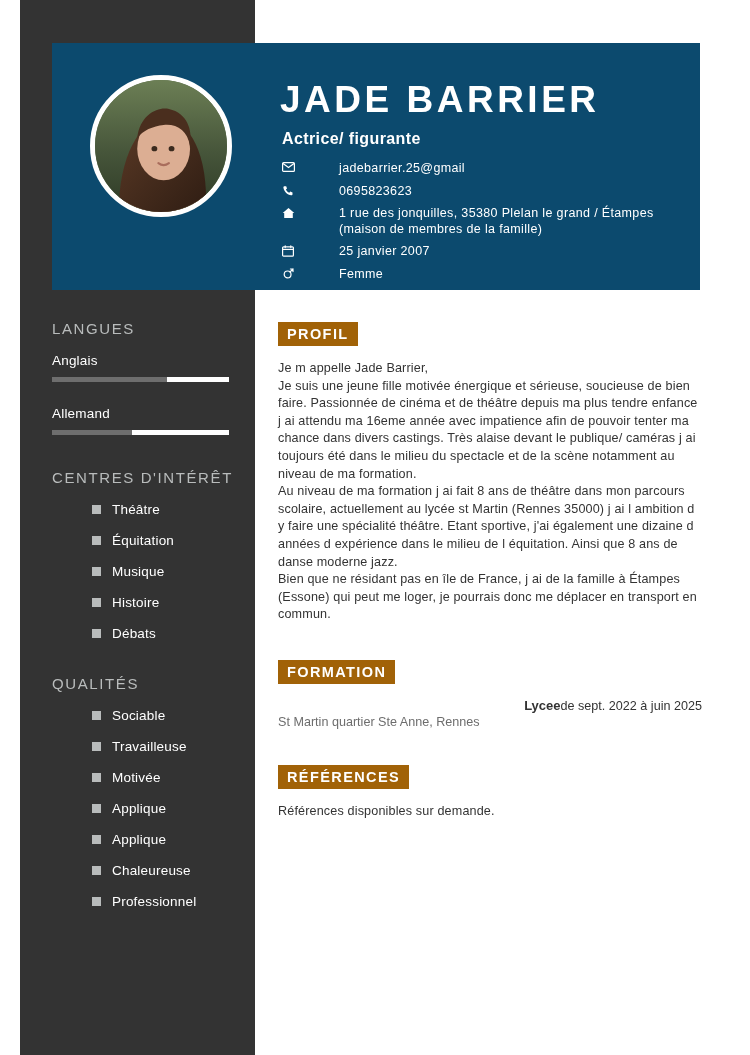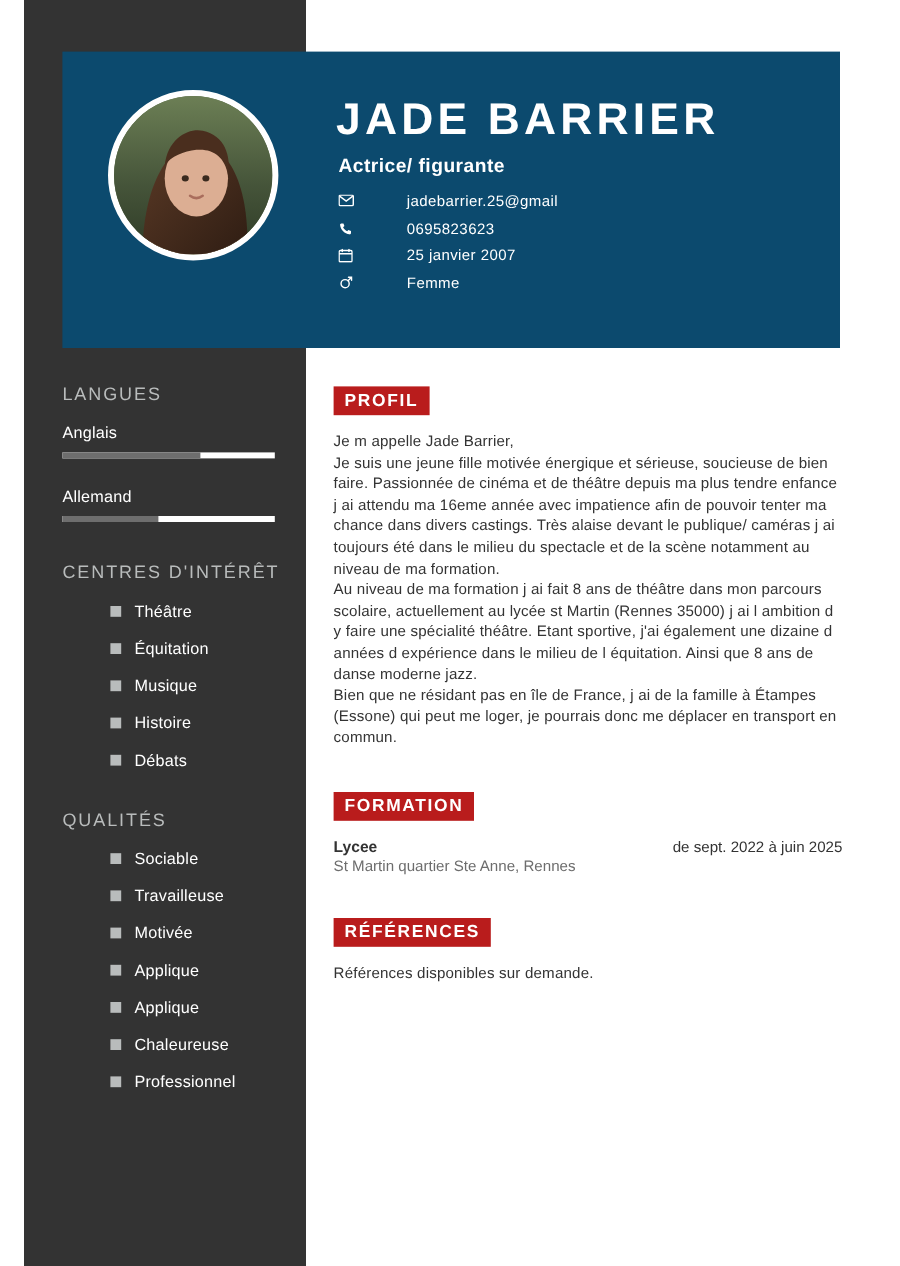--- a/index.html
+++ b/index.html
@@ -162,39 +162,39 @@
 
   
   .main {
     position: absolute;
     left: 278px;
     top: 322px;
     width: 424px;
   }
   .sec-title {
     display: inline-block;
-    background: #b91c1c;
+    background: #a16207;
     color: #ffffff;
     font-size: 14.5px;
     font-weight: bold;
     letter-spacing: 1.4px;
     padding: 4px 9px 4px 9px;
     margin: 0 0 14px 0;
   }
   .para {
     color: #333333;
     font-size: 12.6px;
     line-height: 17.6px;
     margin: 0;
     letter-spacing: .15px;
   }
   .block { margin-bottom: 20px; }
   .formation-row {
     display: flex;
-    justify-content: space-between;
+    justify-content: flex-end;
     align-items: baseline;
   }
   .formation-title {
     font-size: 13px;
     font-weight: bold;
     color: #333333;
   }
   .formation-date {
     font-size: 12.6px;
     color: #333333;
@@ -332,20 +332,28 @@
 
       <div class="contact-row">
         <span class="contact-ico">
           <svg width="12" height="12" viewBox="0 0 12 12">
               <path d="M2.4 1.2 L4.2 1.2 L5 3.4 L3.9 4.4 C4.5 5.8 5.9 7.1 7.3 7.7 L8.3 6.6 L10.5 7.4 L10.5 9.2 C10.5 9.9 9.9 10.4 9.2 10.3 C5.2 9.8 1.9 6.5 1.4 2.5 C1.3 1.8 1.8 1.2 2.4 1.2 Z" fill="#ffffff"></path>
             </svg>
         </span>
         <span class="contact-txt">0695823623</span>
       </div>
 
+      <div class="contact-row">
+        <span class="contact-ico">
+          <svg width="13" height="12" viewBox="0 0 13 12">
+              <path d="M6.5 1 L12.3 6 L10.8 6 L10.8 11 L2.2 11 L2.2 6 L0.7 6 Z" fill="#ffffff"></path>
+            </svg>
+        </span>
+        <span class="contact-txt">1 rue des jonquilles, 35380 Plelan le grand / Étampes (maison de membres de la famille)</span>
+      </div>
 
       <div class="contact-row">
         <span class="contact-ico">
           <svg width="12" height="12" viewBox="0 0 12 12">
               <rect x="0.6" y="1.8" width="10.8" height="9.4" rx="1" fill="none" stroke="#ffffff" stroke-width="1.2"></rect>
               <path d="M0.6 4.4 H11.4" stroke="#ffffff" stroke-width="1.2"></path>
               <path d="M3.2 0.8 V2.6 M8.8 0.8 V2.6" stroke="#ffffff" stroke-width="1.2" stroke-linecap="round"></path>
             </svg>
         </span>
         <span class="contact-txt">25 janvier 2007</span>

